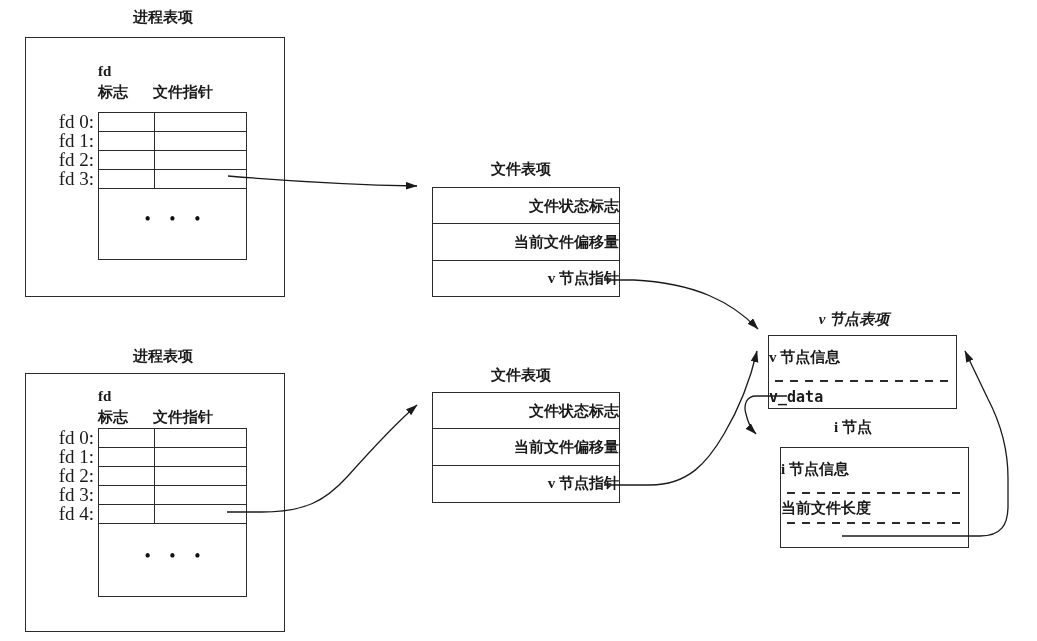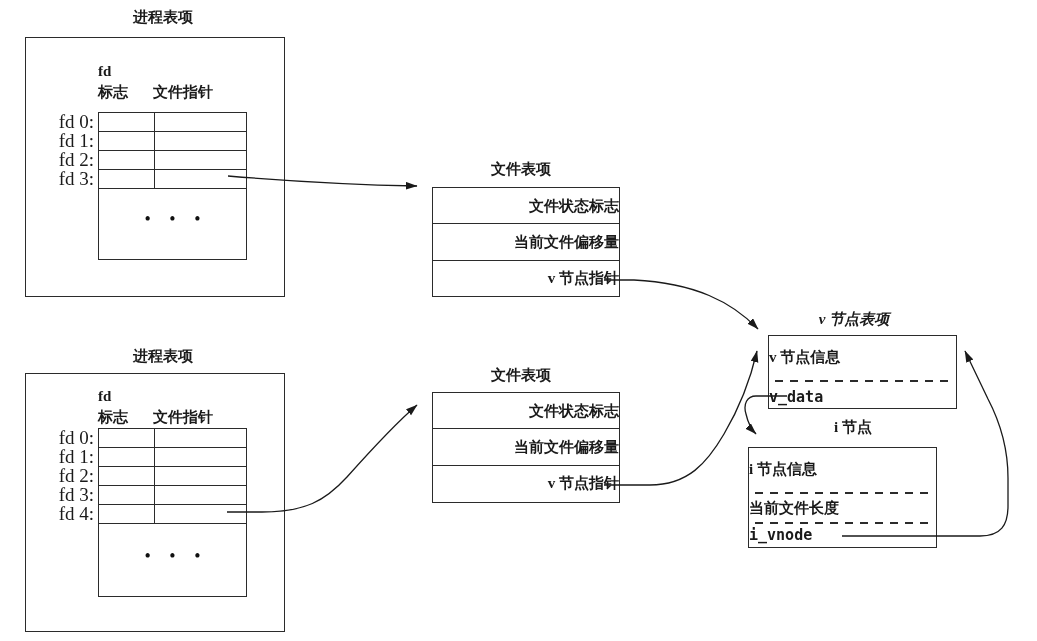--- a/index.html
+++ b/index.html
@@ -94,26 +94,25 @@
   </div>
 
   <div class="title cn" style="left:779px;top:310px;width:150px;font-style:italic;">v 节点表项</div>
   <div class="box" style="left:768px;top:335px;width:189px;height:74px;">
     <div class="rowtext cn" style="top:0;height:45px;line-height:42px;">v 节点信息</div>
     <div class="dashed" style="top:44px;"></div>
     <div class="rowtext mono" style="top:28px;height:26px;line-height:26px;margin-top:20px;">v_data</div>
   </div>
 
   <div class="title cn" style="left:778px;top:418px;width:150px;">i 节点</div>
-  <div class="box" style="left:748px;top:447px;width:189px;height:101px;">
+  <div class="box" style="left:780px;top:447px;width:189px;height:101px;">
     <div class="rowtext cn" style="top:0;height:45px;line-height:42px;">i 节点信息</div>
     <div class="dashed" style="top:44px;"></div>
     <div class="rowtext cn" style="top:45px;height:30px;line-height:30px;">当前文件长度</div>
     <div class="dashed" style="top:74px;"></div>
-    <div class="rowtext mono" style="top:75px;height:24px;line-height:24px;">i_vnode</div>
   </div>
 
   <svg class="wires" width="1037" height="641" viewBox="0 0 1037 641">
     <defs>
       <marker id="ah" markerWidth="10" markerHeight="8" refX="8.6" refY="3" orient="auto">
         <path d="M0,0 L9,3 L0,6 z" fill="#1a1a1a"></path>
       </marker>
     </defs>
     <g fill="none" stroke="#1a1a1a" stroke-width="1.3">
       <path d="M 228 176 C 300 182, 365 185, 417 186" marker-end="url(#ah)"></path>

